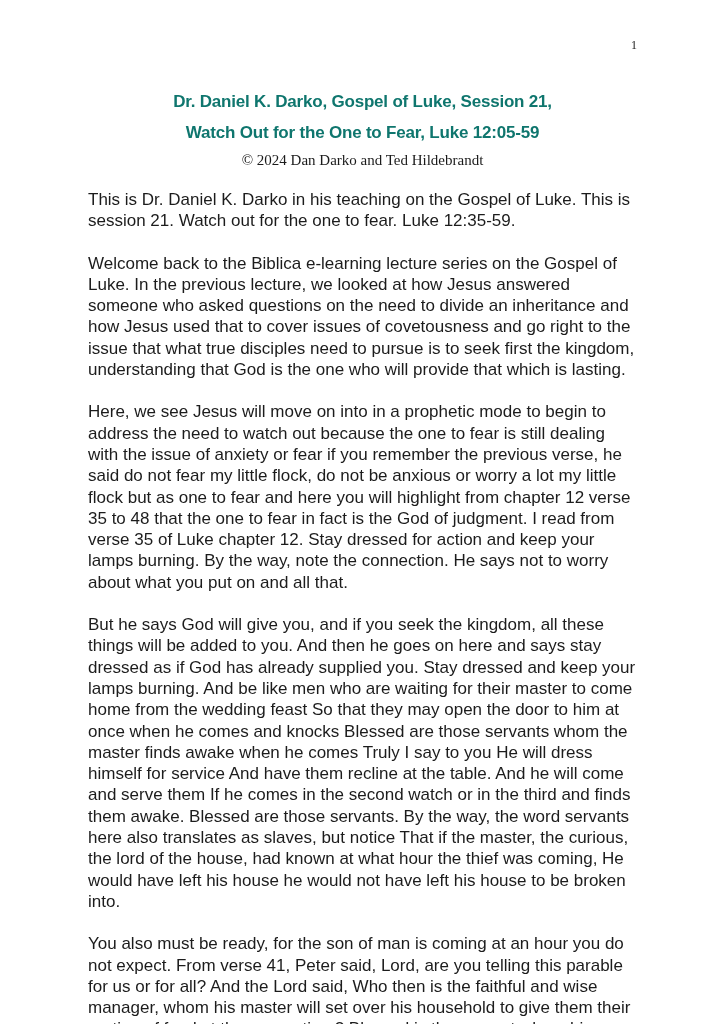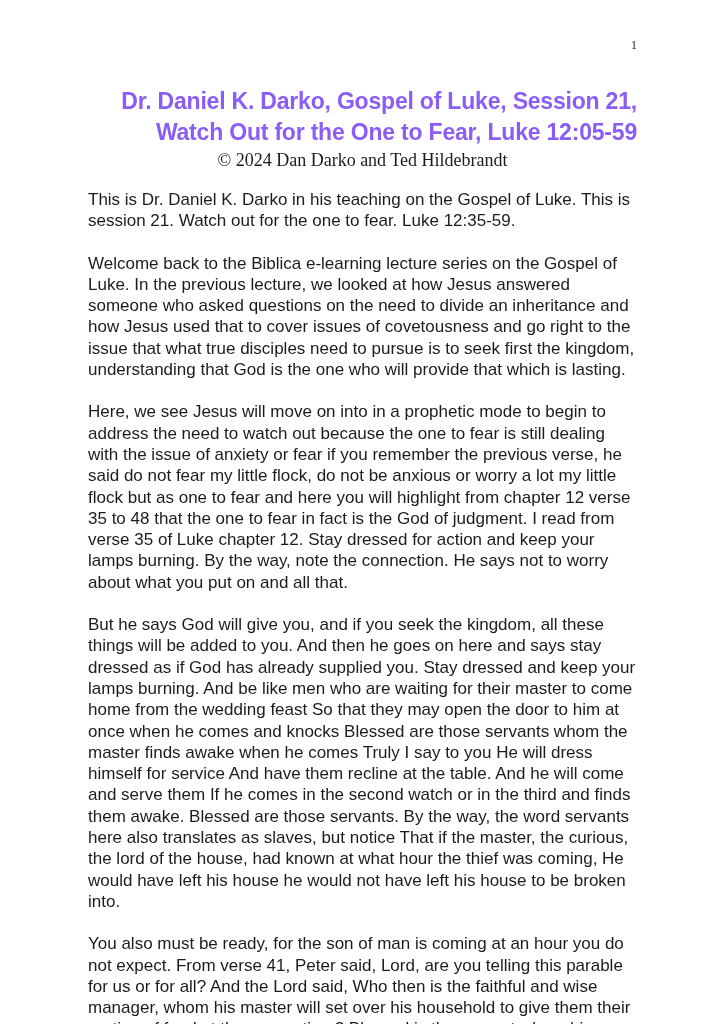--- a/index.html
+++ b/index.html
@@ -21,34 +21,34 @@
   }
   .page-number {
     text-align: right;
     font-family: "Liberation Serif", serif;
     font-size: 12px;
     line-height: 14px;
     color: #222222;
   }
   .doc-title {
     margin: 34px 0 0 0;
-    text-align: right;
-    font-size: 23px;
+    text-align: center;
+    font-size: 17px;
     font-weight: 700;
     line-height: 31px;
-    color: #8b5cf6;
+    color: #0f766e;
     letter-spacing: -0.2px;
   }
   .doc-title .title-line {
     display: block;
   }
   .copyright-line {
     text-align: center;
     font-family: "Liberation Serif", serif;
-    font-size: 18px;
+    font-size: 15px;
     line-height: 19px;
     margin-top: 3px;
     color: #1b1b1b;
   }
   .body-text {
     margin-top: 19px;
     font-size: 17px;
     line-height: 21.3px;
     text-align: left;
   }

